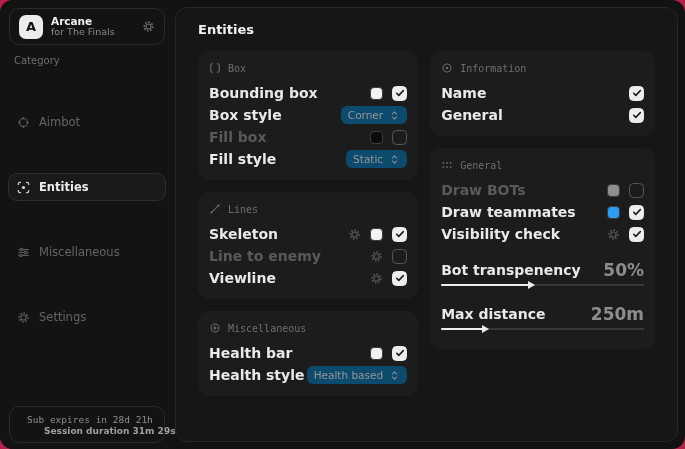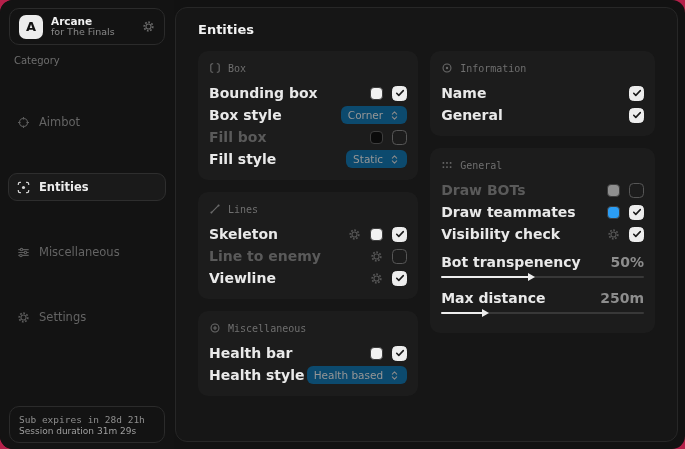--- a/index.html
+++ b/index.html
@@ -40,24 +40,24 @@
     padding:0 8px; border-radius:9px; border:1px solid transparent;
     color:#646464; font-size:11.5px; cursor:pointer;margin-top:36px;
   }
   .nav-item .nico { display:flex; color:#5c5c5c; }
   .nav-item.active { background:#1a1a1a; border-color:#2e2e2e; color:#ececec; font-weight:600; }
   .nav-item.active .nico { color:#d8d8d8; }
 
   .sub-card {
     position:absolute; left:9px; top:406px; width:156px; height:37px;
     border:1px solid #2b2b2b; border-radius:10px;
-    padding:5px 9px; display:flex; flex-direction:column; justify-content:center; gap:1px;
+    padding:5px 17px; display:flex; flex-direction:column; justify-content:center; gap:1px;
   }
   .sub-line1 { font-family:"DejaVu Sans Mono","Liberation Mono",monospace; font-size:9.5px; color:#8e8e8e; white-space:nowrap; }
-  .sub-line2 { font-size:9px; font-weight:normal; color:#9f9f9f; white-space:nowrap; }
+  .sub-line2 { font-size:9px; font-weight:bold; color:#9f9f9f; white-space:nowrap;margin-left:17px; }
 
   
   .main {
     position:absolute; left:175px; top:7px; width:503px; height:435px;
     background:#161616; border:1px solid #272727; border-radius:12px;
     padding:12px;
   }
   .page-title { color:#f2f2f2; font-size:13px; font-weight:bold; margin:2px 0 14px 10px; }
   .cols { display:flex; gap:12px; padding:0 10px; }
   .col { display:flex; flex-direction:column; gap:12px; }
@@ -86,24 +86,24 @@
 
   .dropdown {
     height:18px; background:#0c4a6e; border-radius:6px;
     display:flex; align-items:center; gap:6px; padding:0 7px;
     color:#969696; font-size:10.5px; cursor:pointer;
   }
   .dropdown .chev { display:flex; color:#8a8a8a; }
 
   .row-cog { display:flex; color:#585858; }
 
-  .slider-block { margin-top:8px; margin-bottom:6px; }
+  .slider-block { margin-top:16px; margin-bottom:6px; }
   .slider-head { display:flex; align-items:center; height:18px; }
   .slider-head .row-label { flex:1; }
-  .slider-value { color:#8d8d8d; font-size:14px; font-weight:600; }
+  .slider-value { color:#8d8d8d; font-size:17px; font-weight:600; }
   .slider-track { position:relative; height:8px; margin-top:2px; cursor:pointer; }
   .slider-track .rail { position:absolute; left:0; right:0; top:3px; height:2px; background:#383838; border-radius:1px; }
   .slider-track .fill { position:absolute; left:0; top:3px; height:2px; background:#ededed; border-radius:1px; }
   .slider-track .thumb {
     position:absolute; top:0px; width:0; height:0; margin-left:-2px;
     border-left:7px solid #ededed; border-top:4px solid transparent; border-bottom:4px solid transparent;
   }
 </style>
 </head>
 <body>

